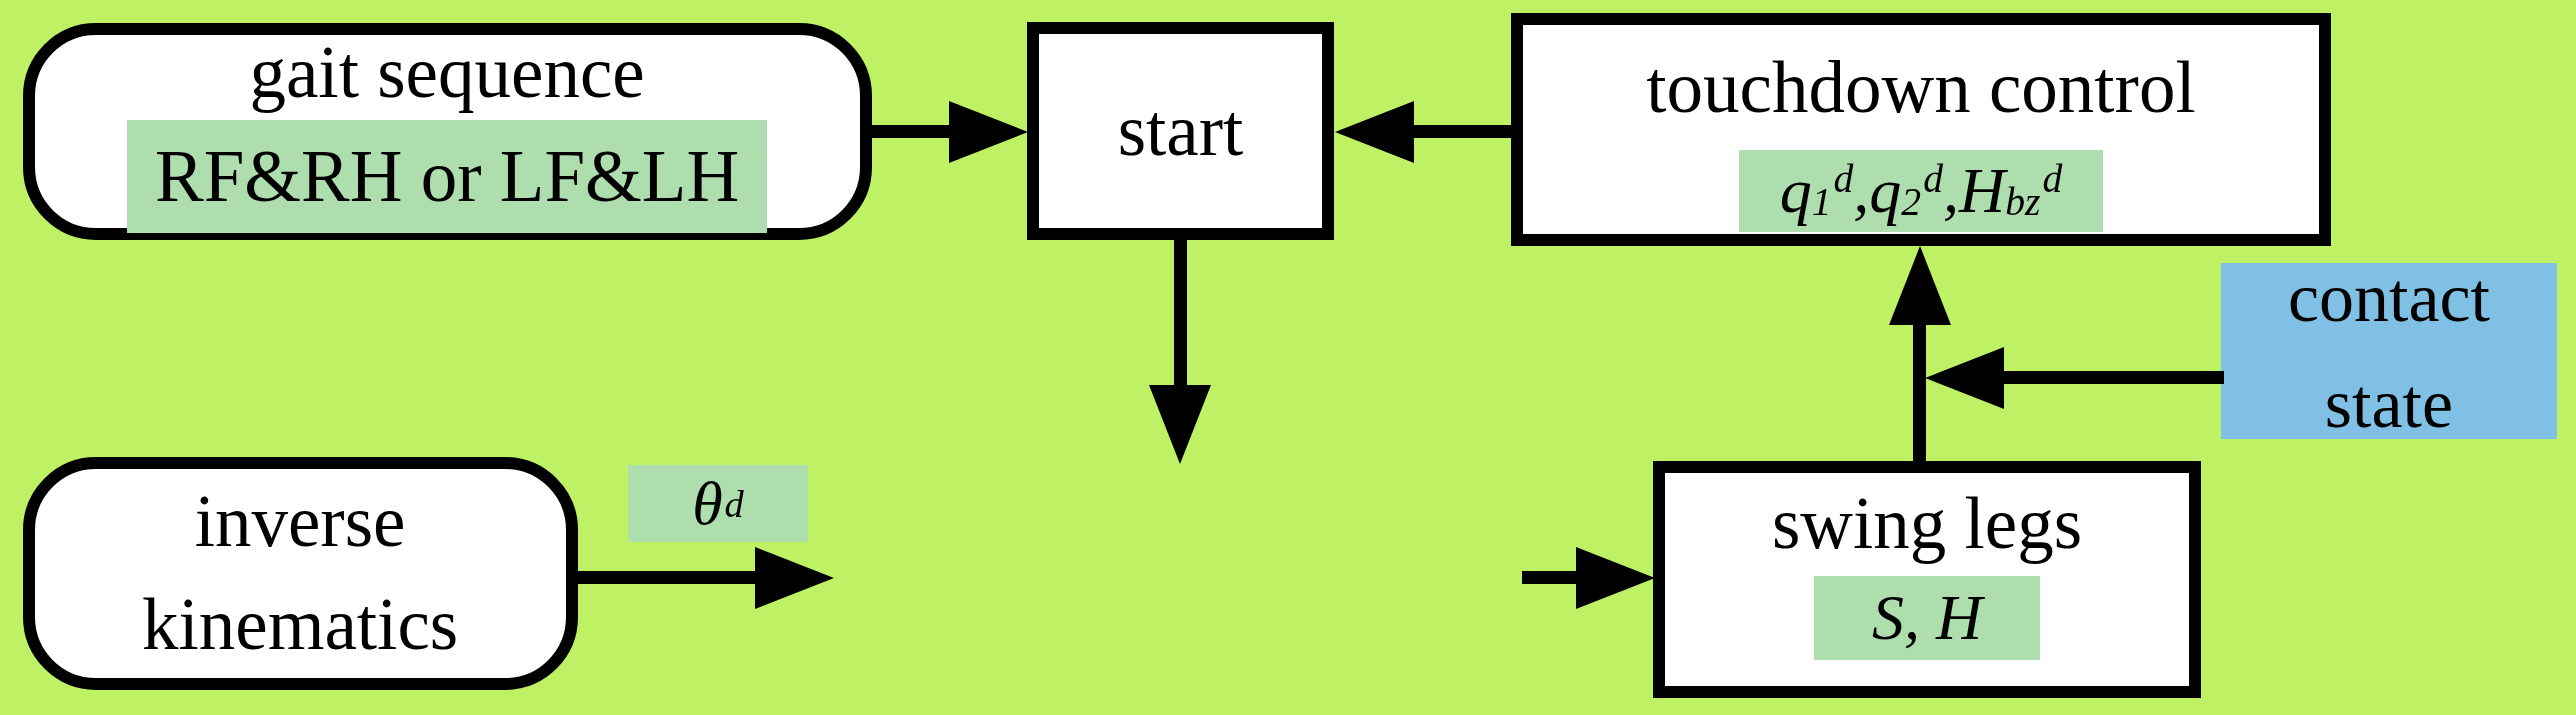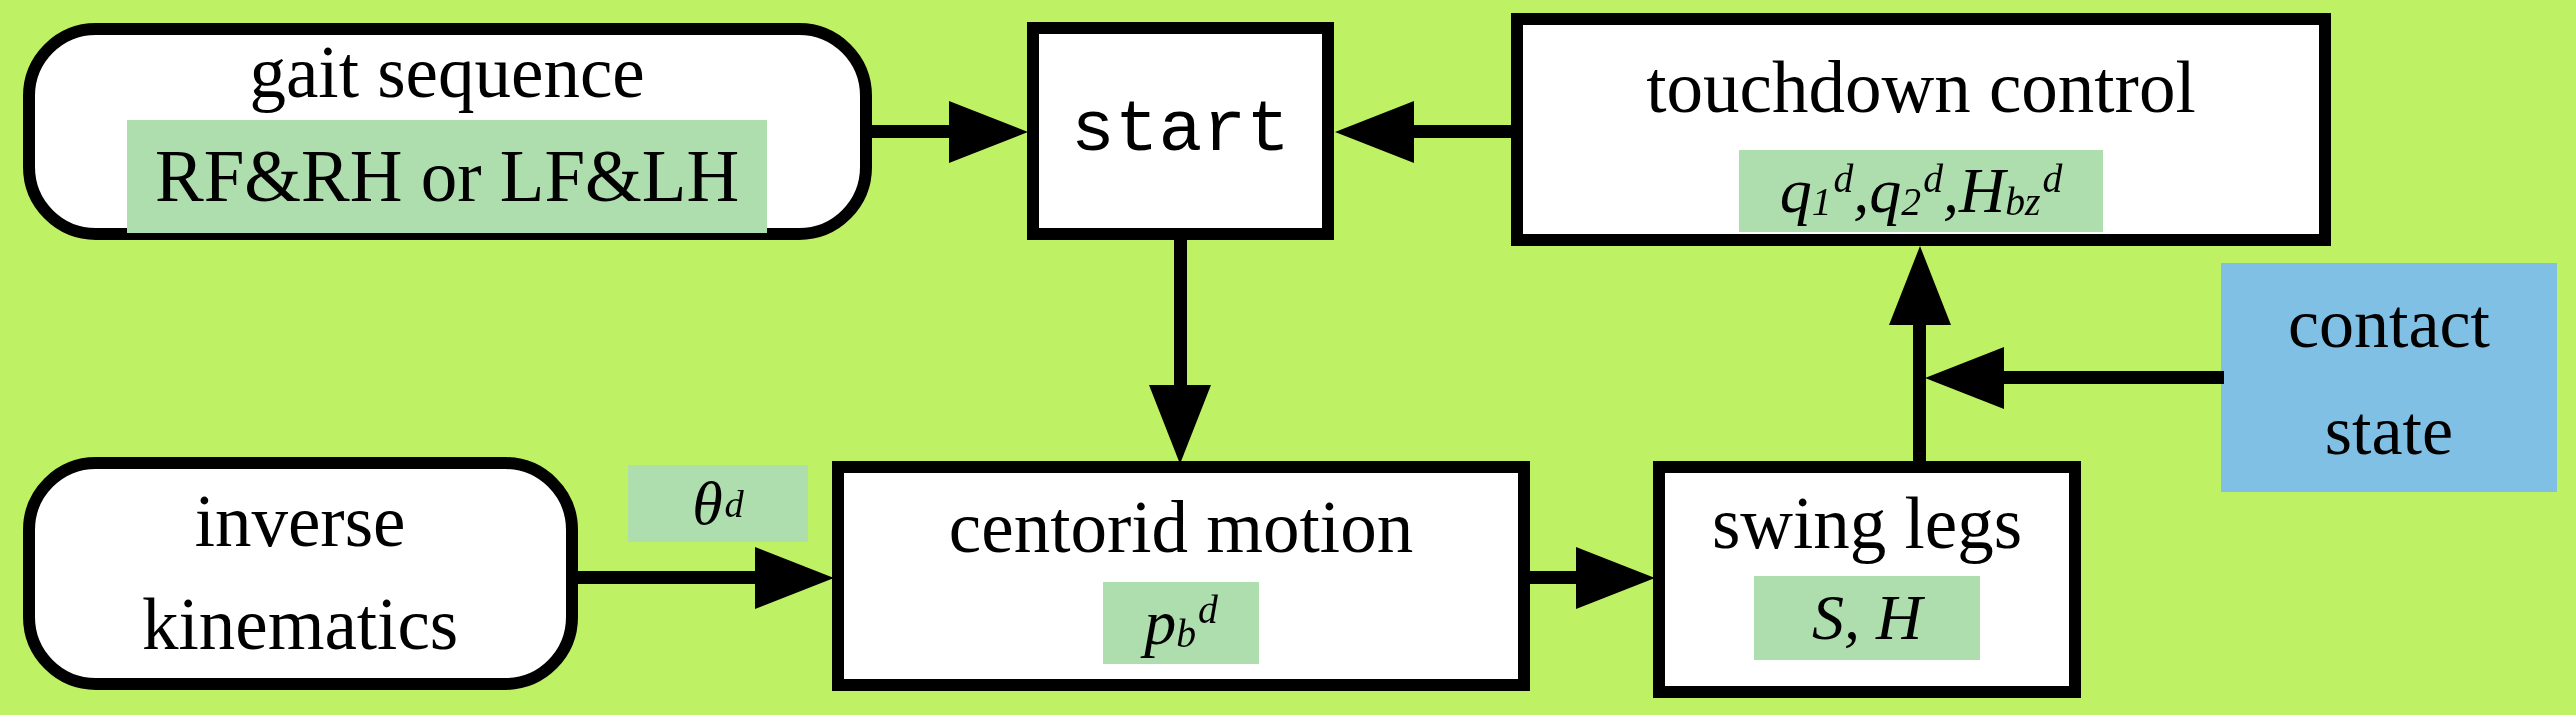--- a/index.html
+++ b/index.html
@@ -45,32 +45,32 @@
   }
   .tag.upright { font-size: 73px; padding: 12px 28px; }
   .tag.math { font-style: italic; font-size: 64px; padding: 1.9px 41px; }
 
   .formula { font-style: italic; }
   .tok-n   { font-size: 1em; }
   .tok-sub { font-size: 0.62em; vertical-align: -0.08em; }
   .tok-sup { font-size: 0.62em; vertical-align: 0.52em; margin-left: 0.05em; }
 
   #box-gait      { left: 22.6px;   top: 22.6px;  width: 849px; height: 217px; justify-content: center; gap: 3.8px; }
-  #box-start     { left: 1027px; top: 21.6px;  width: 307px; height: 218px; justify-content: center; font-family: Liberation Mono, monospace; }
+  #box-start     { left: 1027px; top: 21.6px;  width: 307px; height: 218px; justify-content: center; }
   #box-touchdown { left: 1511px; top: 13px;  width: 820px; height: 233px; }
   #box-touchdown .tag { margin-bottom: 1.9px; }
   #box-inverse   { left: 22.6px;   top: 457px; width: 555px; height: 233px; justify-content: center; }
   #box-centorid  { left: 832px;  top: 461px; width: 698px; height: 230px; }
   #box-centorid .tag { margin-bottom: 15px; }
-  #box-swing     { left: 1653px; top: 461px; width: 428px; height: 237px; }
+  #box-swing     { left: 1653px; top: 461px; width: 548px; height: 237px; }
   #box-swing .tag { margin-bottom: 26px; padding: 3px 58px; }
 
   #box-contact {
     position: absolute;
-    left: 2221px; top: 263px; width: 336px; height: 229px;
+    left: 2221px; top: 263px; width: 336px; height: 176px;
     background: var(--blue);
     display: flex; flex-direction: column; align-items: center; justify-content: center;
     font-size: 70px; line-height: 1.52; text-align: center;
   }
 
   #label-theta {
     position: absolute;
     left: 628px; top: 465px; width: 180px; height: 77px;
     background: var(--green);
     display: flex; align-items: center; justify-content: center;
@@ -115,24 +115,20 @@
   <div class="box rounded" id="box-inverse">
     <div class="twoline">inverse</div>
     <div class="twoline">kinematics</div>
   </div>
 
   <div id="label-theta" class="formula">
       <span class="tok-n">θ</span>
       <span class="tok-sup">d</span>
     </div>
 
-  <div class="box" id="box-centorid">
-    <div class="title fill-center">centorid motion</div>
-    <div class="tag math formula"><span class="tok-n">p</span><span class="tok-sub">b</span><span class="tok-sup">d</span></div>
-  </div>
 
   <div class="box" id="box-swing">
     <div class="title fill-center">swing legs</div>
     <div class="tag math">S, H</div>
   </div>
 
   <div class="hline" style="left:865px; top:125px; width:94px;"></div>
   <div class="head right" style="left:949px; top:101px;"></div>
 
   <div class="hline" style="left:1406px; top:125px; width:109px;"></div>

